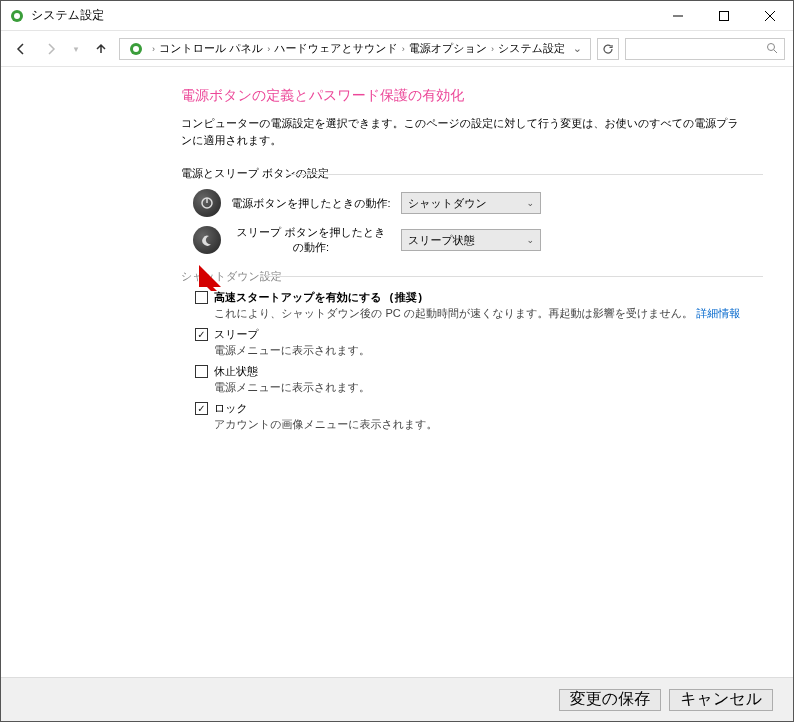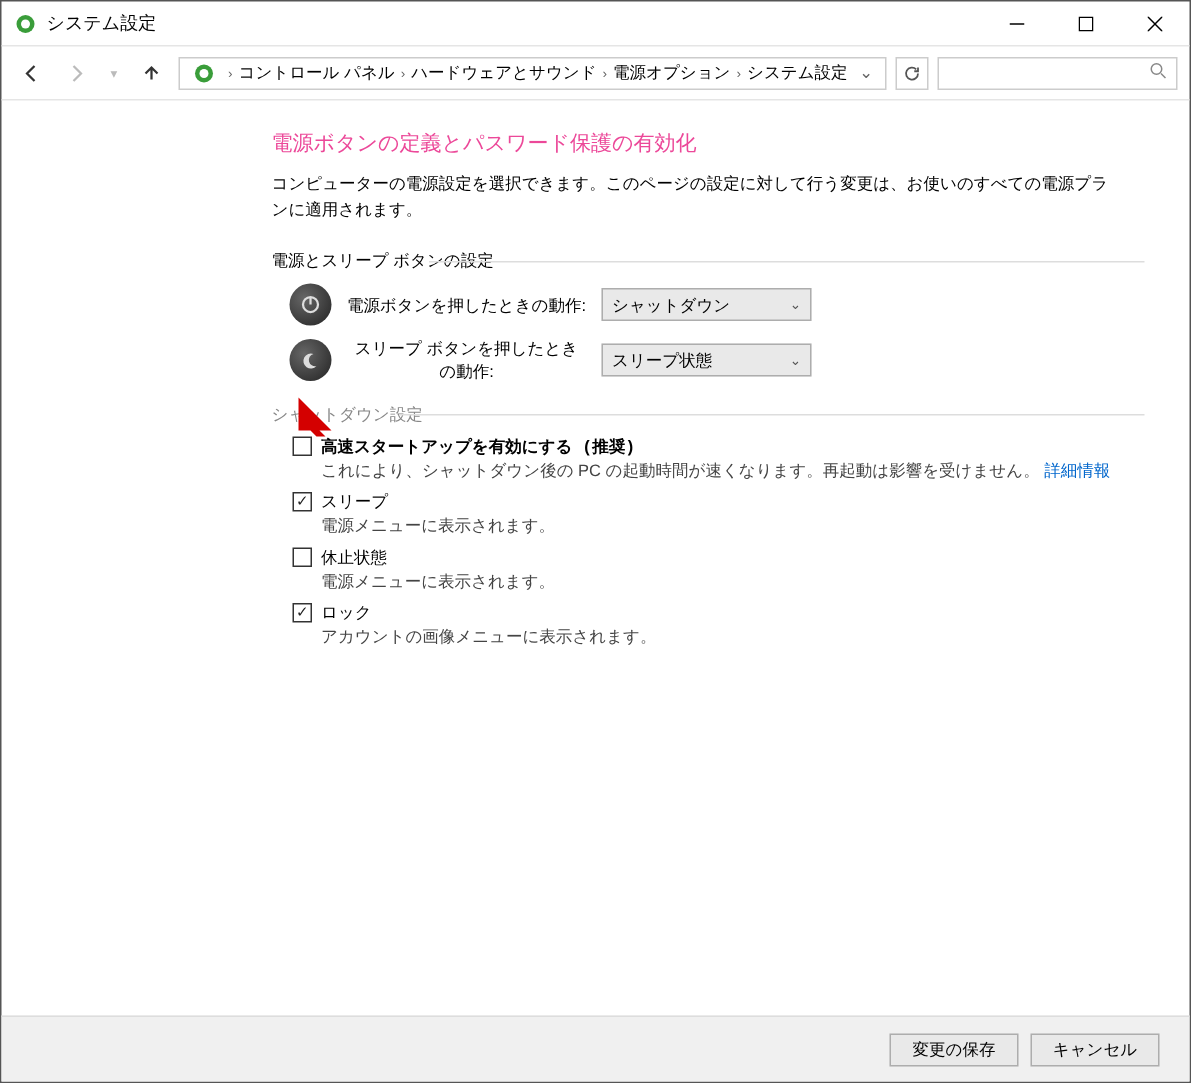--- a/index.html
+++ b/index.html
@@ -36,21 +36,21 @@
 .sd-label::after { content: ""; position: absolute; left: 85px; right: 30px; top: 7px; border-top: 1px solid #ddd; }
 .arrow-annotation { position: absolute; left: 14px; top: -6px; z-index: 5; }
 .chk-row { margin: 6px 0 2px 14px; }
 .chk-line { display: flex; align-items: center; gap: 6px; font-size: 11px; }
 .chk { width: 13px; height: 13px; border: 1px solid #333; background: #fff; display: flex; align-items: center; justify-content: center; flex-shrink: 0; }
 .chk.checked::after { content: "✓"; font-size: 10px; line-height: 1; color: #222; }
 .chk-desc { margin-left: 19px; font-size: 11px; color: #444; margin-top: 1px; }
 .chk-title.bold { font-weight: bold; font-family: Liberation Mono, monospace; }
 .link { color: #0066cc; cursor: pointer; text-align: center; }
 .footer { height: 44px; border-top: 1px solid #ddd; background: #f0f0f0; display: flex; align-items: center; justify-content: flex-end; padding-right: 20px; gap: 8px; }
-.btn { min-width: 86px; height: 22px; border: 1px solid #adadad; background: #e9e9e9; font-size: 11px; display: flex; align-items: center; justify-content: center; padding: 0 10px; }
+.btn { min-width: 86px; height: 22px; border: 1px solid #adadad; background: #e9e9e9; font-size: 16px; display: flex; align-items: center; justify-content: center; padding: 0 10px; }
 </style>
 </head>
 <body>
 
 <div class="window">
 
   <div class="titlebar">
     <span class="titlebar-icon">
       <svg viewBox="0 0 16 16" width="16" height="16">
           <circle cx="8" cy="8" r="6" fill="#3a9d3a"></circle>

